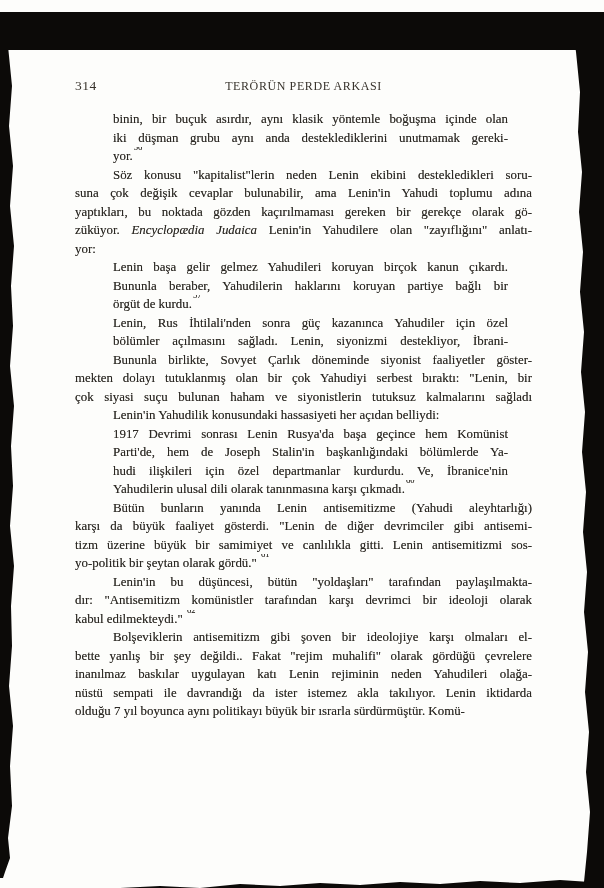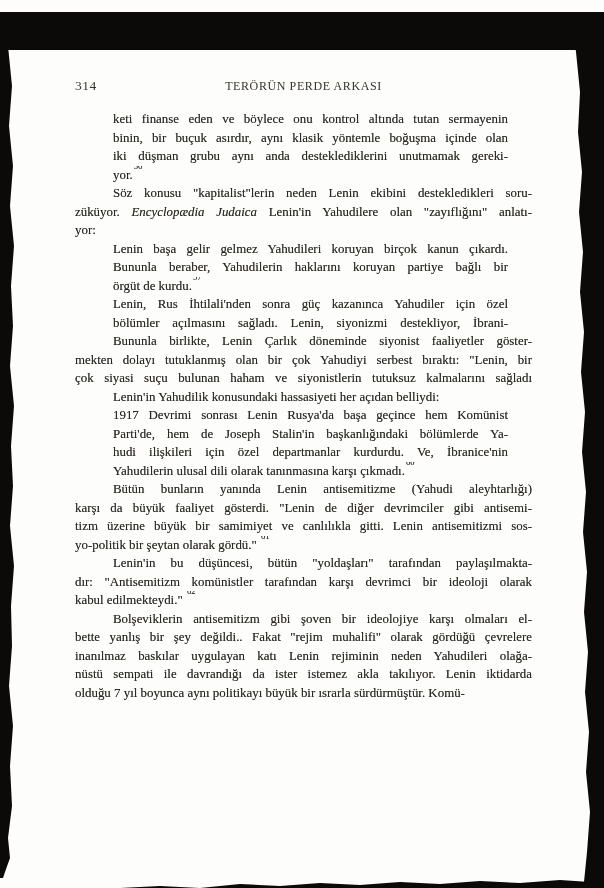--- a/index.html
+++ b/index.html
@@ -60,41 +60,42 @@
 
 <div class="page">
 
   <div class="running-head">
     <span class="page-number">314</span>
     <span class="head-title">TERÖRÜN PERDE ARKASI</span>
   </div>
 
   <div class="page-body">
       <div class="para quote">
-        <div class="line just"><span>keti finanse eden ve böylece onu kontrol altında tutan sermayenin</span></div>
         <div class="line just"><span>binin, bir buçuk asırdır, aynı klasik yöntemle boğuşma içinde olan</span></div>
         <div class="line just"><span>iki düşman grubu aynı anda desteklediklerini unutmamak gereki-</span></div>
         <div class="line"><span>yor.</span><sup>56</sup></div>
       </div>
       <div class="para body">
         <div class="line just ind"><span>Söz konusu "kapitalist"lerin neden Lenin ekibini destekledikleri soru-</span></div>
+        <div class="line just"><span>suna çok değişik cevaplar bulunabilir, ama Lenin'in Yahudi toplumu adına</span></div>
+        <div class="line just"><span>yaptıkları, bu noktada gözden kaçırılmaması gereken bir gerekçe olarak gö-</span></div>
         <div class="line just"><span>züküyor. </span><i>Encyclopædia Judaica</i><span> Lenin'in Yahudilere olan "zayıflığını" anlatı-</span></div>
         <div class="line"><span>yor:</span></div>
       </div>
       <div class="para quote">
         <div class="line just"><span>Lenin başa gelir gelmez Yahudileri koruyan birçok kanun çıkardı.</span></div>
         <div class="line just"><span>Bununla beraber, Yahudilerin haklarını koruyan partiye bağlı bir</span></div>
         <div class="line"><span>örgüt de kurdu.</span><sup>57</sup></div>
       </div>
       <div class="para quote">
         <div class="line just"><span>Lenin, Rus İhtilali'nden sonra güç kazanınca Yahudiler için özel</span></div>
         <div class="line just"><span>bölümler açılmasını sağladı. Lenin, siyonizmi destekliyor, İbrani-</span></div>
       </div>
       <div class="para body">
-        <div class="line just ind"><span>Bununla birlikte, Lenin Çarlık döneminde siyonist faaliyetler göster-</span></div>
+        <div class="line just ind"><span>Bununla birlikte, Sovyet Çarlık döneminde siyonist faaliyetler göster-</span></div>
         <div class="line just"><span>mekten dolayı tutuklanmış olan bir çok Yahudiyi serbest bıraktı: "Lenin, bir</span></div>
         <div class="line just"><span>çok siyasi suçu bulunan haham ve siyonistlerin tutuksuz kalmalarını sağladı</span></div>
       </div>
       <div class="para body">
         <div class="line ind"><span>Lenin'in Yahudilik konusundaki hassasiyeti her açıdan belliydi:</span></div>
       </div>
       <div class="para quote">
         <div class="line just"><span>1917 Devrimi sonrası Lenin Rusya'da başa geçince hem Komünist</span></div>
         <div class="line just"><span>Parti'de, hem de Joseph Stalin'in başkanlığındaki bölümlerde Ya-</span></div>
         <div class="line just"><span>hudi ilişkileri için özel departmanlar kurdurdu. Ve, İbranice'nin</span></div>

